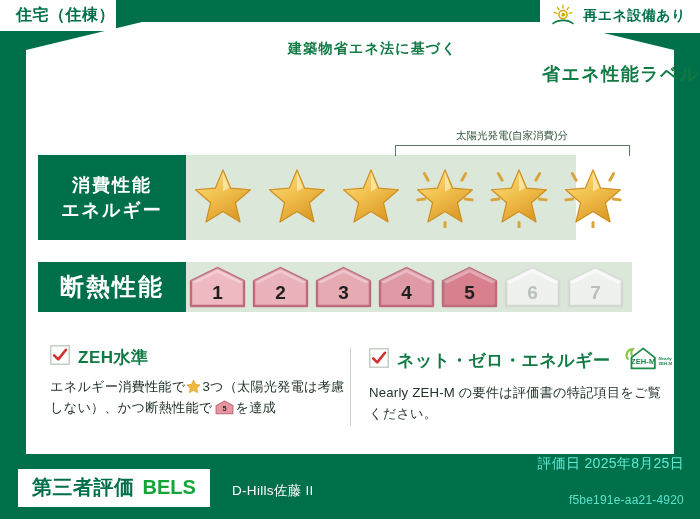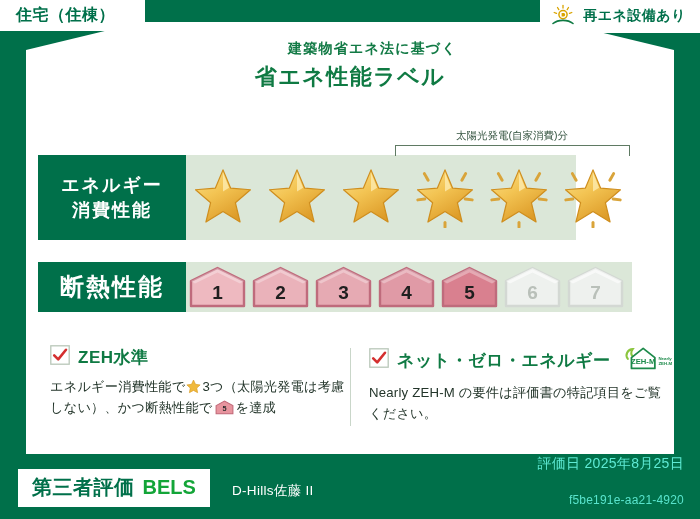--- a/index.html
+++ b/index.html
@@ -16,39 +16,39 @@
   .inner{
     position:absolute;left:26px;top:22px;width:648px;height:432px;
     background:#ffffff;
     clip-path:polygon(0px 28px, 116px 0px, 532px 0px, 648px 28px, 648px 432px, 0px 432px);
   }
 
   
   .tab-left{
     position:absolute;left:0px;top:0px;
     background:#ffffff;
-    padding:5px 30px 6px 16px;
+    padding:5px 1px 6px 16px;
     font-size:16px;font-weight:bold;color:#00704a;
     letter-spacing:.5px;line-height:1.25;
     z-index:6;
   }
   .tab-right{
     position:absolute;right:0px;top:0px;
     background:#ffffff;
     padding:4px 14px 5px 10px;
     display:flex;align-items:center;gap:7px;
     z-index:6;
   }
   .tab-right .txt{font-size:14px;font-weight:bold;color:#00704a;letter-spacing:.5px;}
   .solar-ico{width:26px;height:24px;display:block;}
 
   
   .heads{position:absolute;left:0;right:0;top:40px;text-align:center;}
   .sub-title{font-size:14px;font-weight:bold;color:#127a45;letter-spacing:1.2px;padding-left:45px;}
-  .main-title{font-size:22px;font-weight:bold;color:#0f7a43;letter-spacing:1.5px;margin-top:4px;}
+  .main-title{font-size:18px;font-weight:bold;color:#0f7a43;letter-spacing:1.5px;margin-top:4px;text-align:right;}
 
   
   .row{position:absolute;display:flex;align-items:stretch;}
   .row-lab{
     background:#00704a;color:#fff;font-weight:bold;
     display:flex;align-items:center;justify-content:center;
     text-align:center;line-height:1.35;letter-spacing:2px;
   }
   .row-body{background:#dbe7d8;position:relative;}
 
@@ -151,22 +151,22 @@
   </div>
 
   <div class="heads">
     <div class="sub-title">建築物省エネ法に基づく</div>
     <div class="main-title">省エネ性能ラベル</div>
   </div>
 
   <div class="row" id="row-energy">
     <div class="row-lab">
       <div>
+        <div>消費性能</div>
         <div>エネルギー</div>
-        <div>消費性能</div>
       </div>
     </div>
     <div class="row-body">
       <div class="solar-note">太陽光発電(自家消費)分</div>
       <div class="solar-bracket"></div>
       <div class="stars" id="stars-container">
           <div class="star-slot">
             <svg class="star-svg" viewBox="0 0 62 64">
               <defs>
                 <linearGradient id="sg1" x1="0" y1="0" x2="0.6" y2="1">

